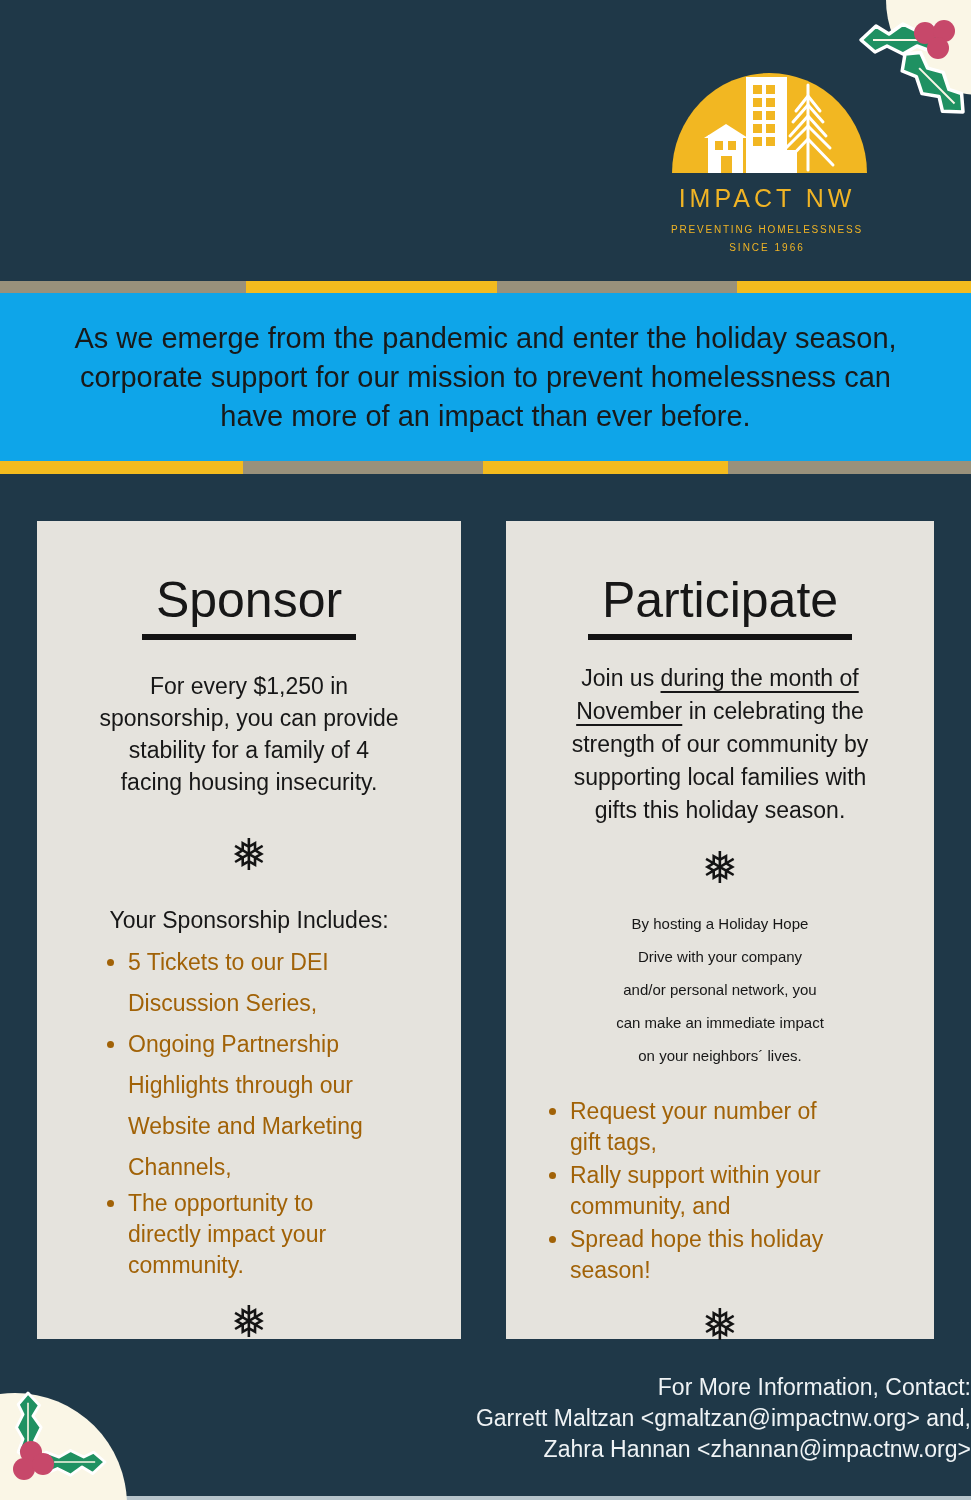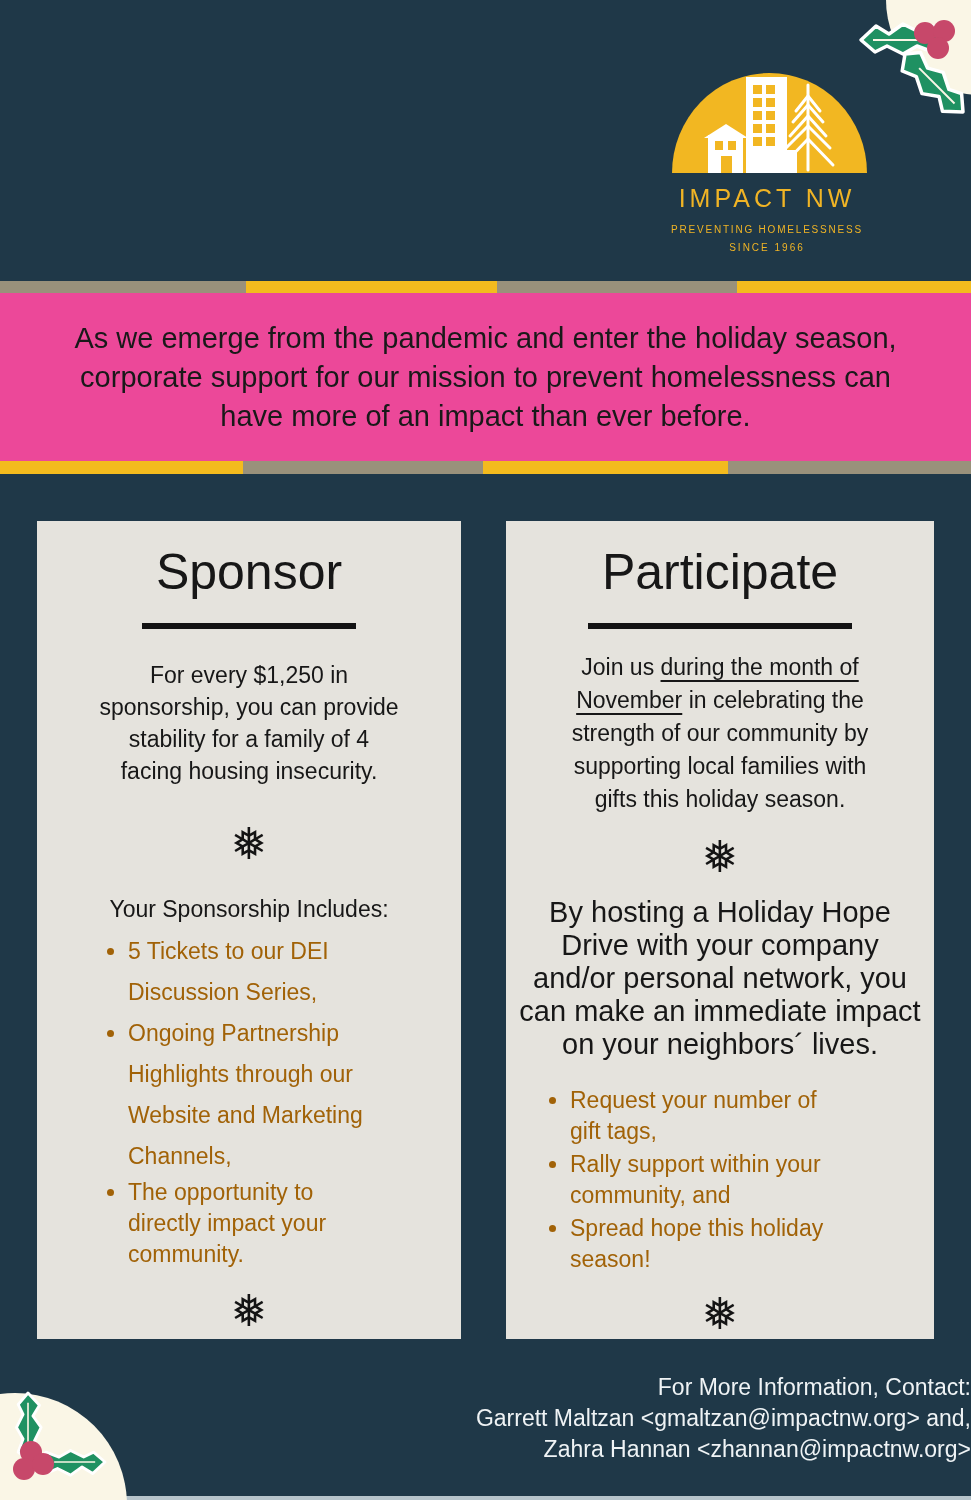--- a/index.html
+++ b/index.html
@@ -25,34 +25,34 @@
   .stripe{position:absolute;left:0;width:971px;}
   .stripe.top{top:281px;height:12px;}
   .stripe.bottom{top:461px;height:13px;}
   .seg{position:absolute;top:0;height:100%;}
   .seg.olive{background:#99917b;}
   .seg.yellow{background:#f3bb1e;}
 
   
   .band{
     position:absolute;left:0;top:293px;width:971px;height:168px;
-    background:#ec4899;display:flex;align-items:center;justify-content:center;
+    background:#0ea5e9;display:flex;align-items:center;justify-content:center;
   }
   .band-text{font-size:29px;line-height:39px;text-align:center;color:#191919;}
 
   
   .card{position:absolute;top:521px;height:818px;background:#e5e3dd;}
   .card.sponsor{left:37px;width:424px;}
   .card.participate{left:506px;width:428px;}
   .card-title{margin:22px 0 0 0;text-align:center;font-size:50px;font-weight:normal;}
-  .card-title span{display:inline-block;border-bottom:6px solid #131313;padding:0 14px 22px 14px;}
+  .card-title span{display:inline-block;border-bottom:6px solid #131313;padding:0 14px 5px 14px;margin-top:28px;}
   .card p{margin:0;}
   .intro-p{margin-top:30px !important;font-size:23px;line-height:32px;text-align:center;}
   .participate .intro-p{margin-top:22px !important;line-height:33px;padding:0 6px;}
-  .body-p{margin-top:16px !important;font-size:29px;line-height:33px;text-align:center;}
+  .body-p{margin-top:16px !important;font-size:15px;line-height:33px;text-align:center;}
   .includes{margin-top:26px !important;font-size:23px;line-height:32px;text-align:center;}
   .snow{ text-align:center;font-family:"DejaVu Sans",sans-serif;font-size:44px;line-height:46px;color:#141414;}
   .snow.s1{margin-top:34px;}
   .snow.s2{margin-top:18px;}
   .participate .snow.s1{margin-top:18px;}
   .participate .snow.s2{margin-top:16px;}
   .ul{margin:6px 0 0 0;padding:0 10px 0 91px;list-style:disc outside;font-size:23px;}
   .participate .ul{margin-top:24px;padding-left:64px;}
   li{color:#a16207;}
   li.loose{line-height:41px;}

